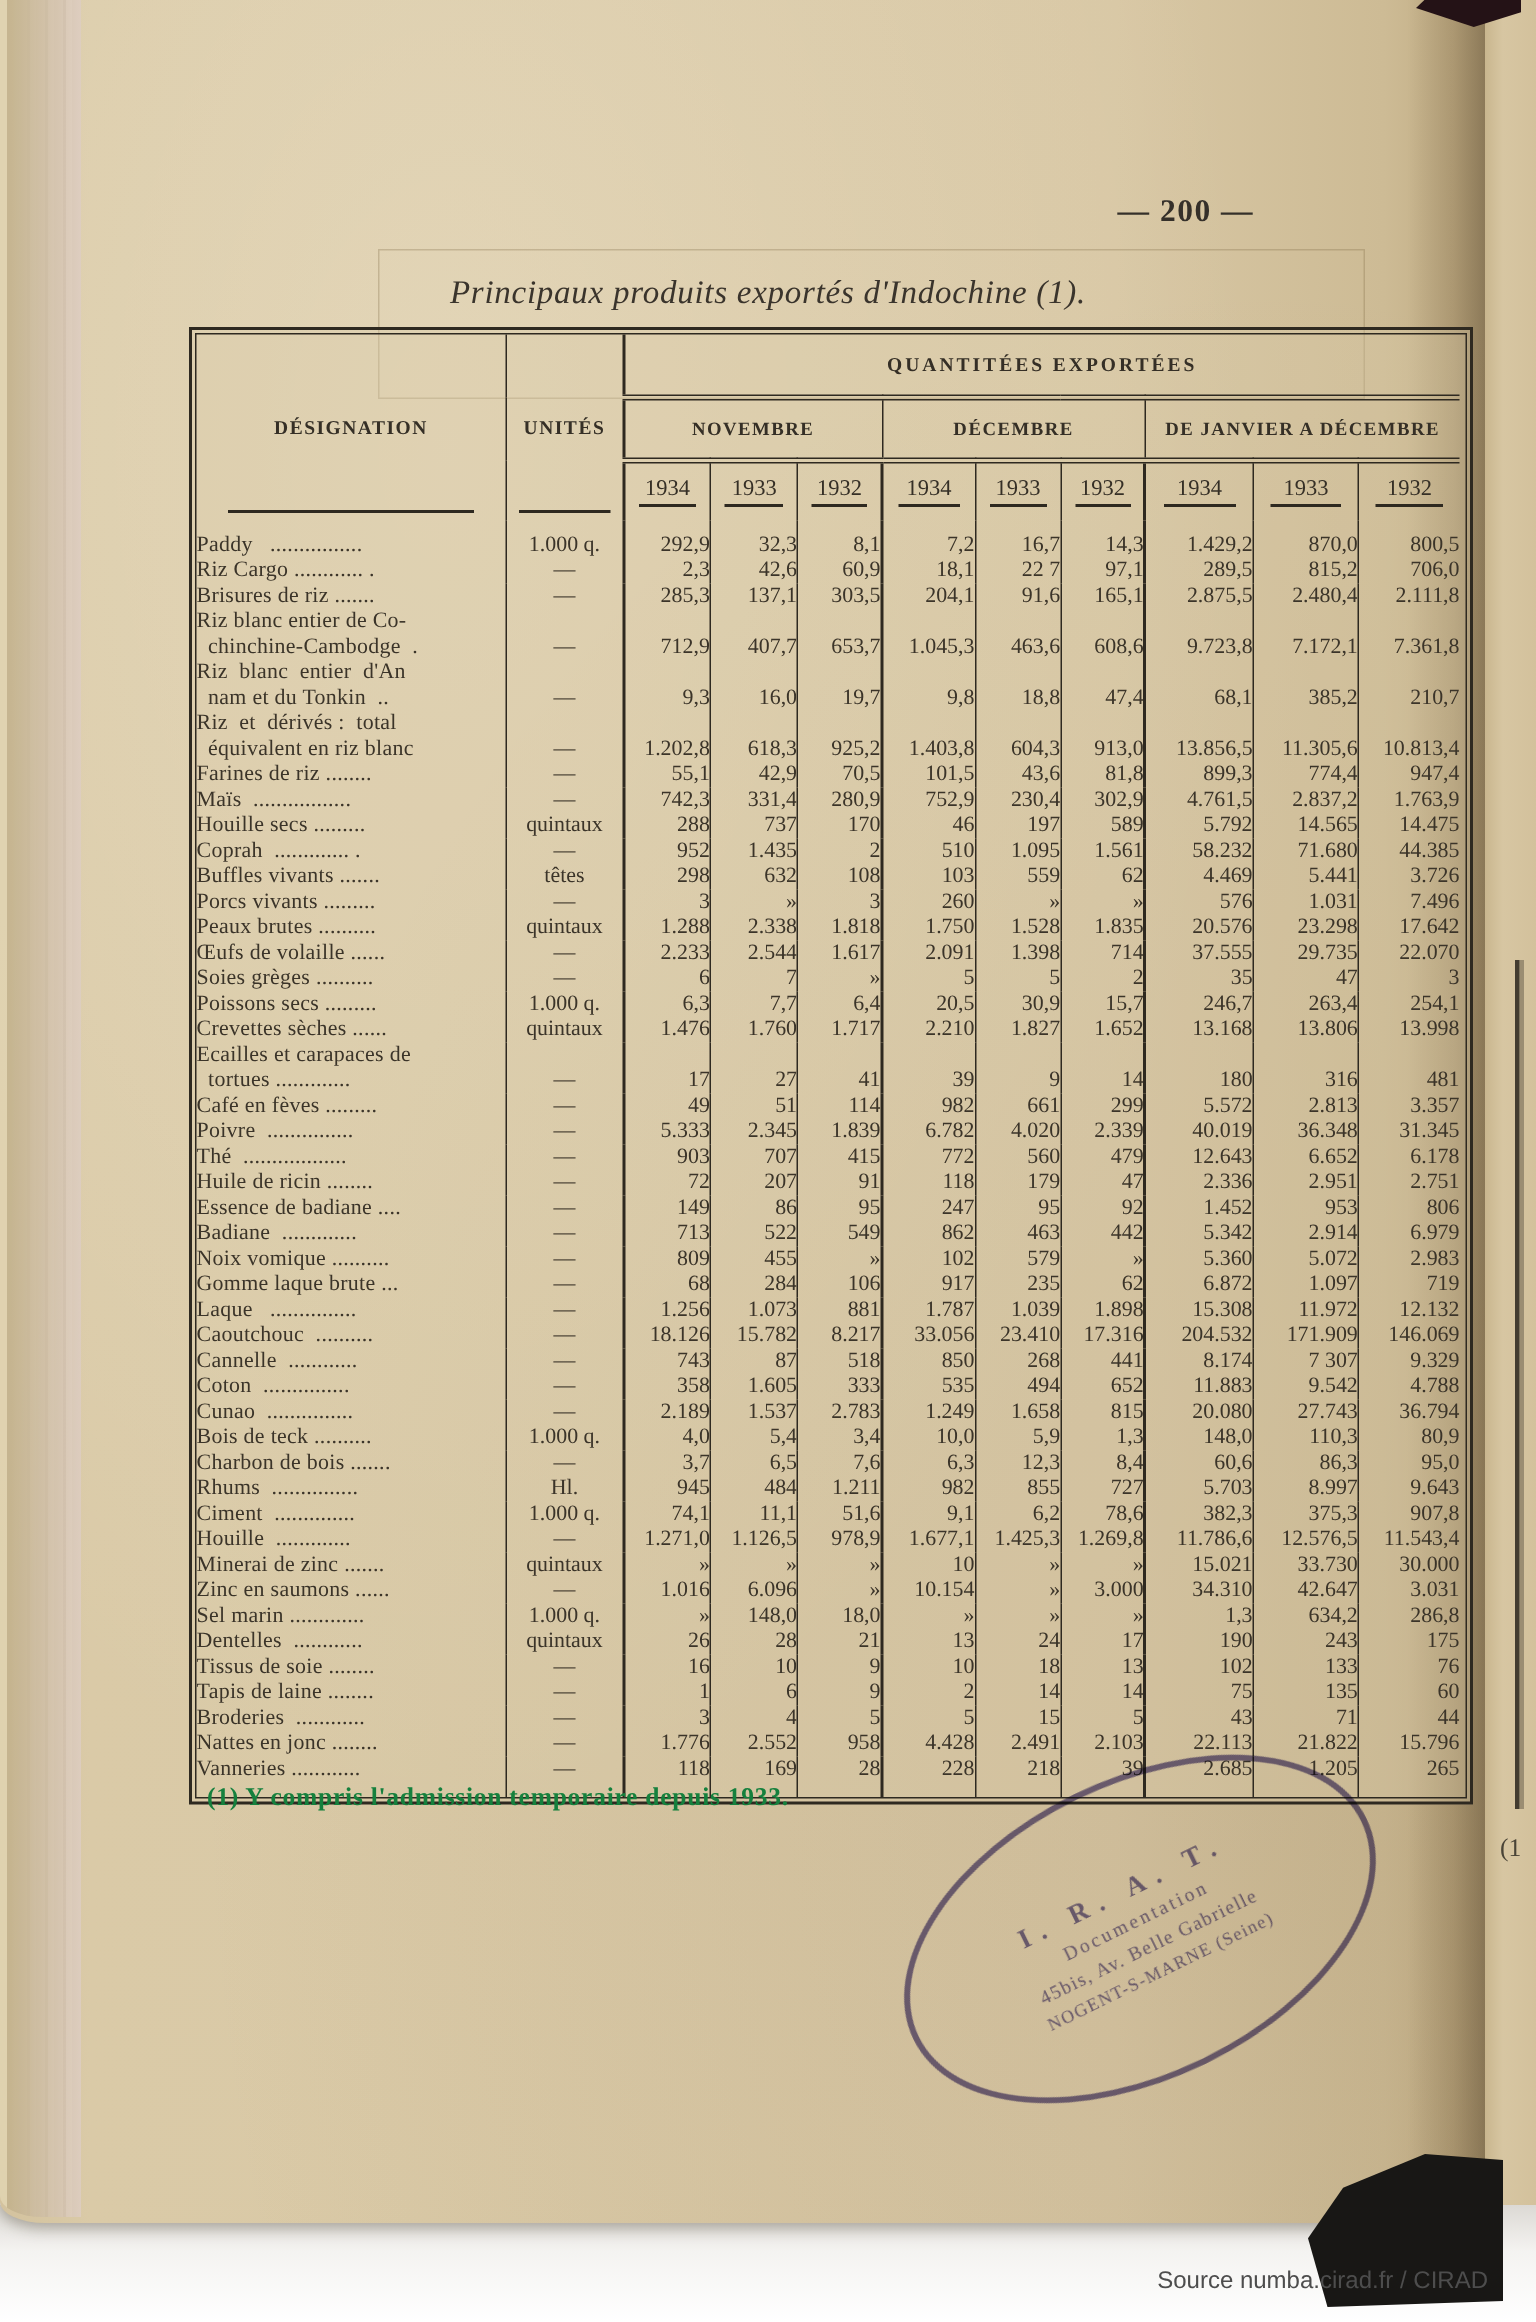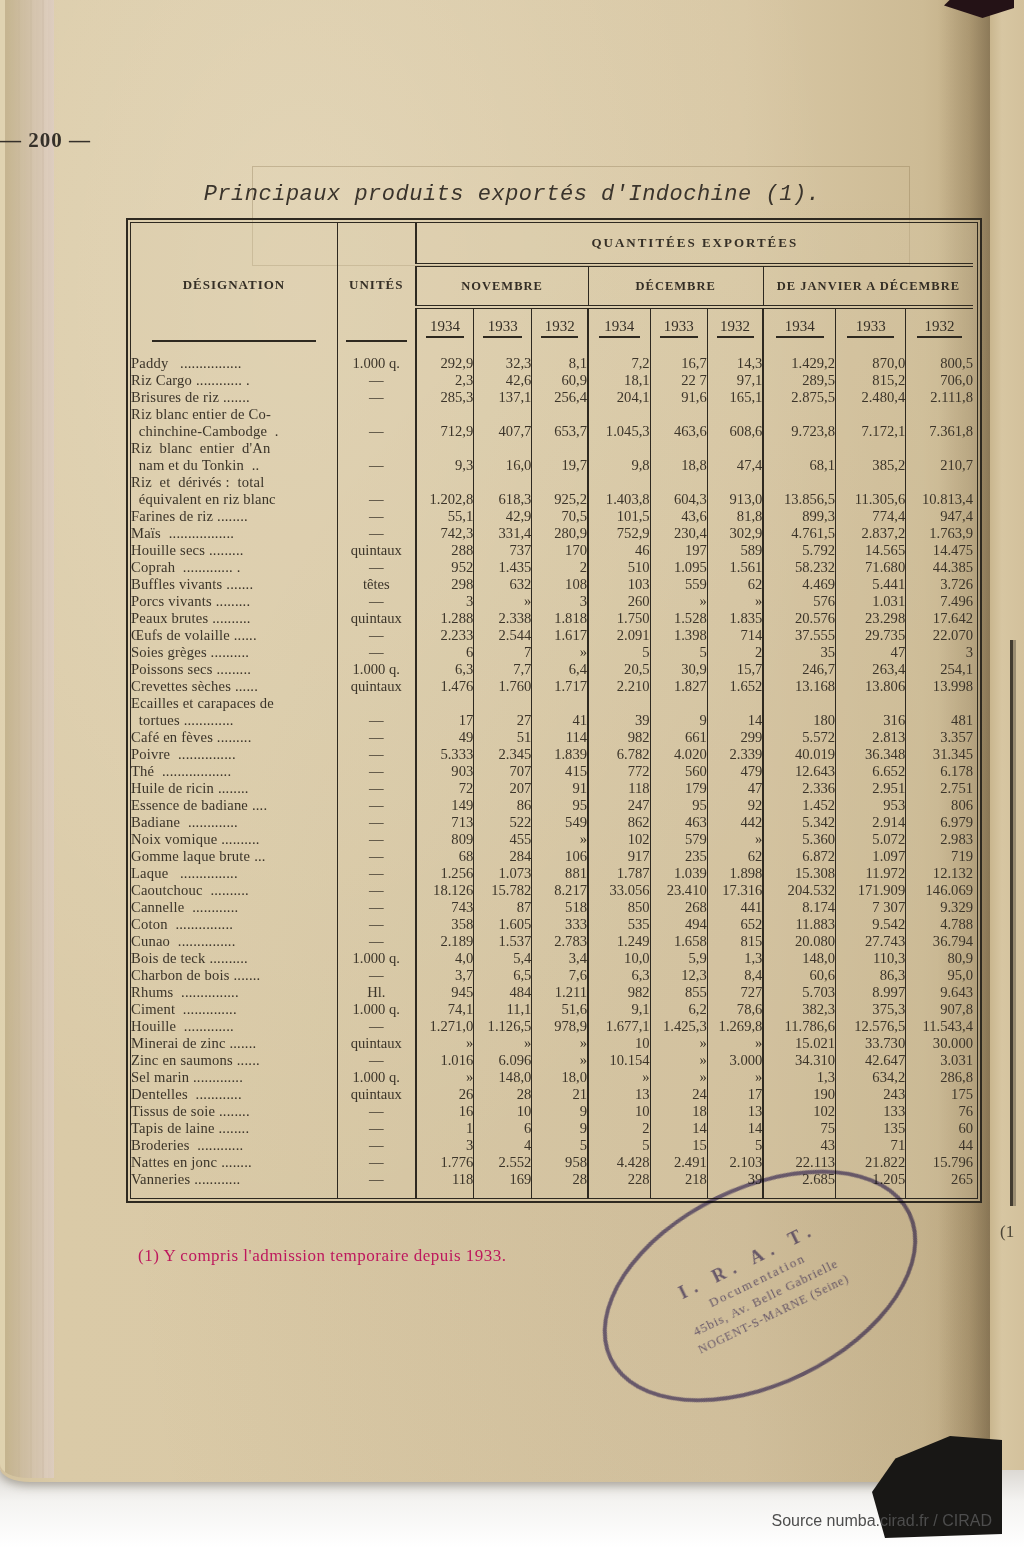--- a/index.html
+++ b/index.html
@@ -30,24 +30,24 @@
   .next-page{position:absolute;left:990px;top:0;width:34px;height:1470px;
     background:linear-gradient(90deg,#c9b68e 0%,#d7c6a2 35%,#d3c19c 100%);}
   .corner-dark{position:absolute;left:944px;top:0;width:70px;height:18px;background:#241216;
     clip-path:polygon(8% 0,100% 0,100% 45%,55% 100%,0 30%);}
   .adjacent-table-edge{position:absolute;left:1010px;top:640px;width:3px;height:566px;
     background:#433c30;box-shadow:3px 0 0 rgba(67,60,48,.4);}
   .adjacent-footnote{position:absolute;left:1000px;top:1222px;font-size:17px;color:#4a4437;}
   .black-blob{position:absolute;left:872px;top:1436px;width:130px;height:102px;background:#181715;
     clip-path:polygon(18% 22%,60% 0,100% 4%,100% 96%,10% 100%,0 55%);}
   
-  .page-number{position:absolute;left:0;top:128px;width:836px;text-align:left;
+  .page-number{position:absolute;left:0;top:128px;width:836px;text-align:right;
     font-size:21px;font-weight:bold;letter-spacing:1px;color:#35302a;}
   .doc-title{position:absolute;left:0;top:182px;width:1024px;text-align:center;
-    font-style:italic;font-size:22px;color:#3a342c;letter-spacing:.5px;font-family:Liberation Mono, monospace;}
+    font-style:italic;font-size:22px;color:#3a342c;letter-spacing:.5px;}
   .ghost-box{position:absolute;left:252px;top:166px;width:656px;height:98px;
     border:1px solid rgba(125,105,70,.30);}
   
   .frame-outer{position:absolute;left:126px;top:218px;width:852px;
     border:2px solid #2e2920;background:rgba(218,202,168,.35);}
   .frame-inner{border:1px solid #2e2920;margin:2px;}
   table.main{border-collapse:collapse;table-layout:fixed;width:842px;}
   table.main th,table.main td{padding:0;margin:0;overflow:hidden;}
   
   thead th{font-weight:bold;color:#352f26;vertical-align:middle;text-align:center;}
@@ -66,21 +66,21 @@
   
   tbody td{font-size:14.6px;line-height:17px;vertical-align:bottom;color:#3b3429;}
   tbody tr:first-child td{padding-top:8px;margin-top:16px;}
   tbody tr:last-child td{padding-bottom:10px;}
   td.lbl{white-space:pre-wrap;padding-left:8px;letter-spacing:.2px;}
   td.unit{text-align:center;border-left:1px solid #2e2920;}
   td.v{text-align:right;padding-right:5px;border-left:1px solid #2e2920;
     font-variant-numeric:tabular-nums;}
   td.v.strong{border-left:2px solid #2e2920;}
   
-  .footnote{position:absolute;left:138px;top:1246px;font-size:17px;color:#be185d;letter-spacing:.5px;}
+  .footnote{position:absolute;left:138px;top:1188px;font-size:17px;color:#15803d;letter-spacing:.5px;font-weight:bold;}
   
   .stamp{position:absolute;left:592px;top:1186px;width:336px;height:200px;
     transform:rotate(-26deg);color:#5b4f96;opacity:.78;filter:blur(.4px);
     mix-blend-mode:multiply;}
   .stamp .oval{position:absolute;inset:0;border:4px solid currentColor;border-radius:50%;}
   .stamp .lines{position:absolute;inset:0;display:flex;flex-direction:column;
     align-items:center;justify-content:center;gap:3px;text-align:center;}
   .stamp .l1{font-size:18px;font-weight:bold;letter-spacing:7px;}
   .stamp .l2{font-size:13px;letter-spacing:2px;}
   .stamp .l3{font-size:13px;letter-spacing:1px;}
@@ -171,21 +171,21 @@
     <td class="v">97,1</td>
     <td class="v strong">289,5</td>
     <td class="v">815,2</td>
     <td class="v">706,0</td>
   </tr>
           <tr>
     <td class="lbl">Brisures de riz .......</td>
     <td class="unit">—</td>
     <td class="v strong">285,3</td>
     <td class="v">137,1</td>
-    <td class="v">256,4</td>
+    <td class="v">303,5</td>
     <td class="v strong">204,1</td>
     <td class="v">91,6</td>
     <td class="v">165,1</td>
     <td class="v strong">2.875,5</td>
     <td class="v">2.480,4</td>
     <td class="v">2.111,8</td>
   </tr>
           <tr>
     <td class="lbl">Riz blanc entier de Co-
   chinchine-Cambodge  .</td>

